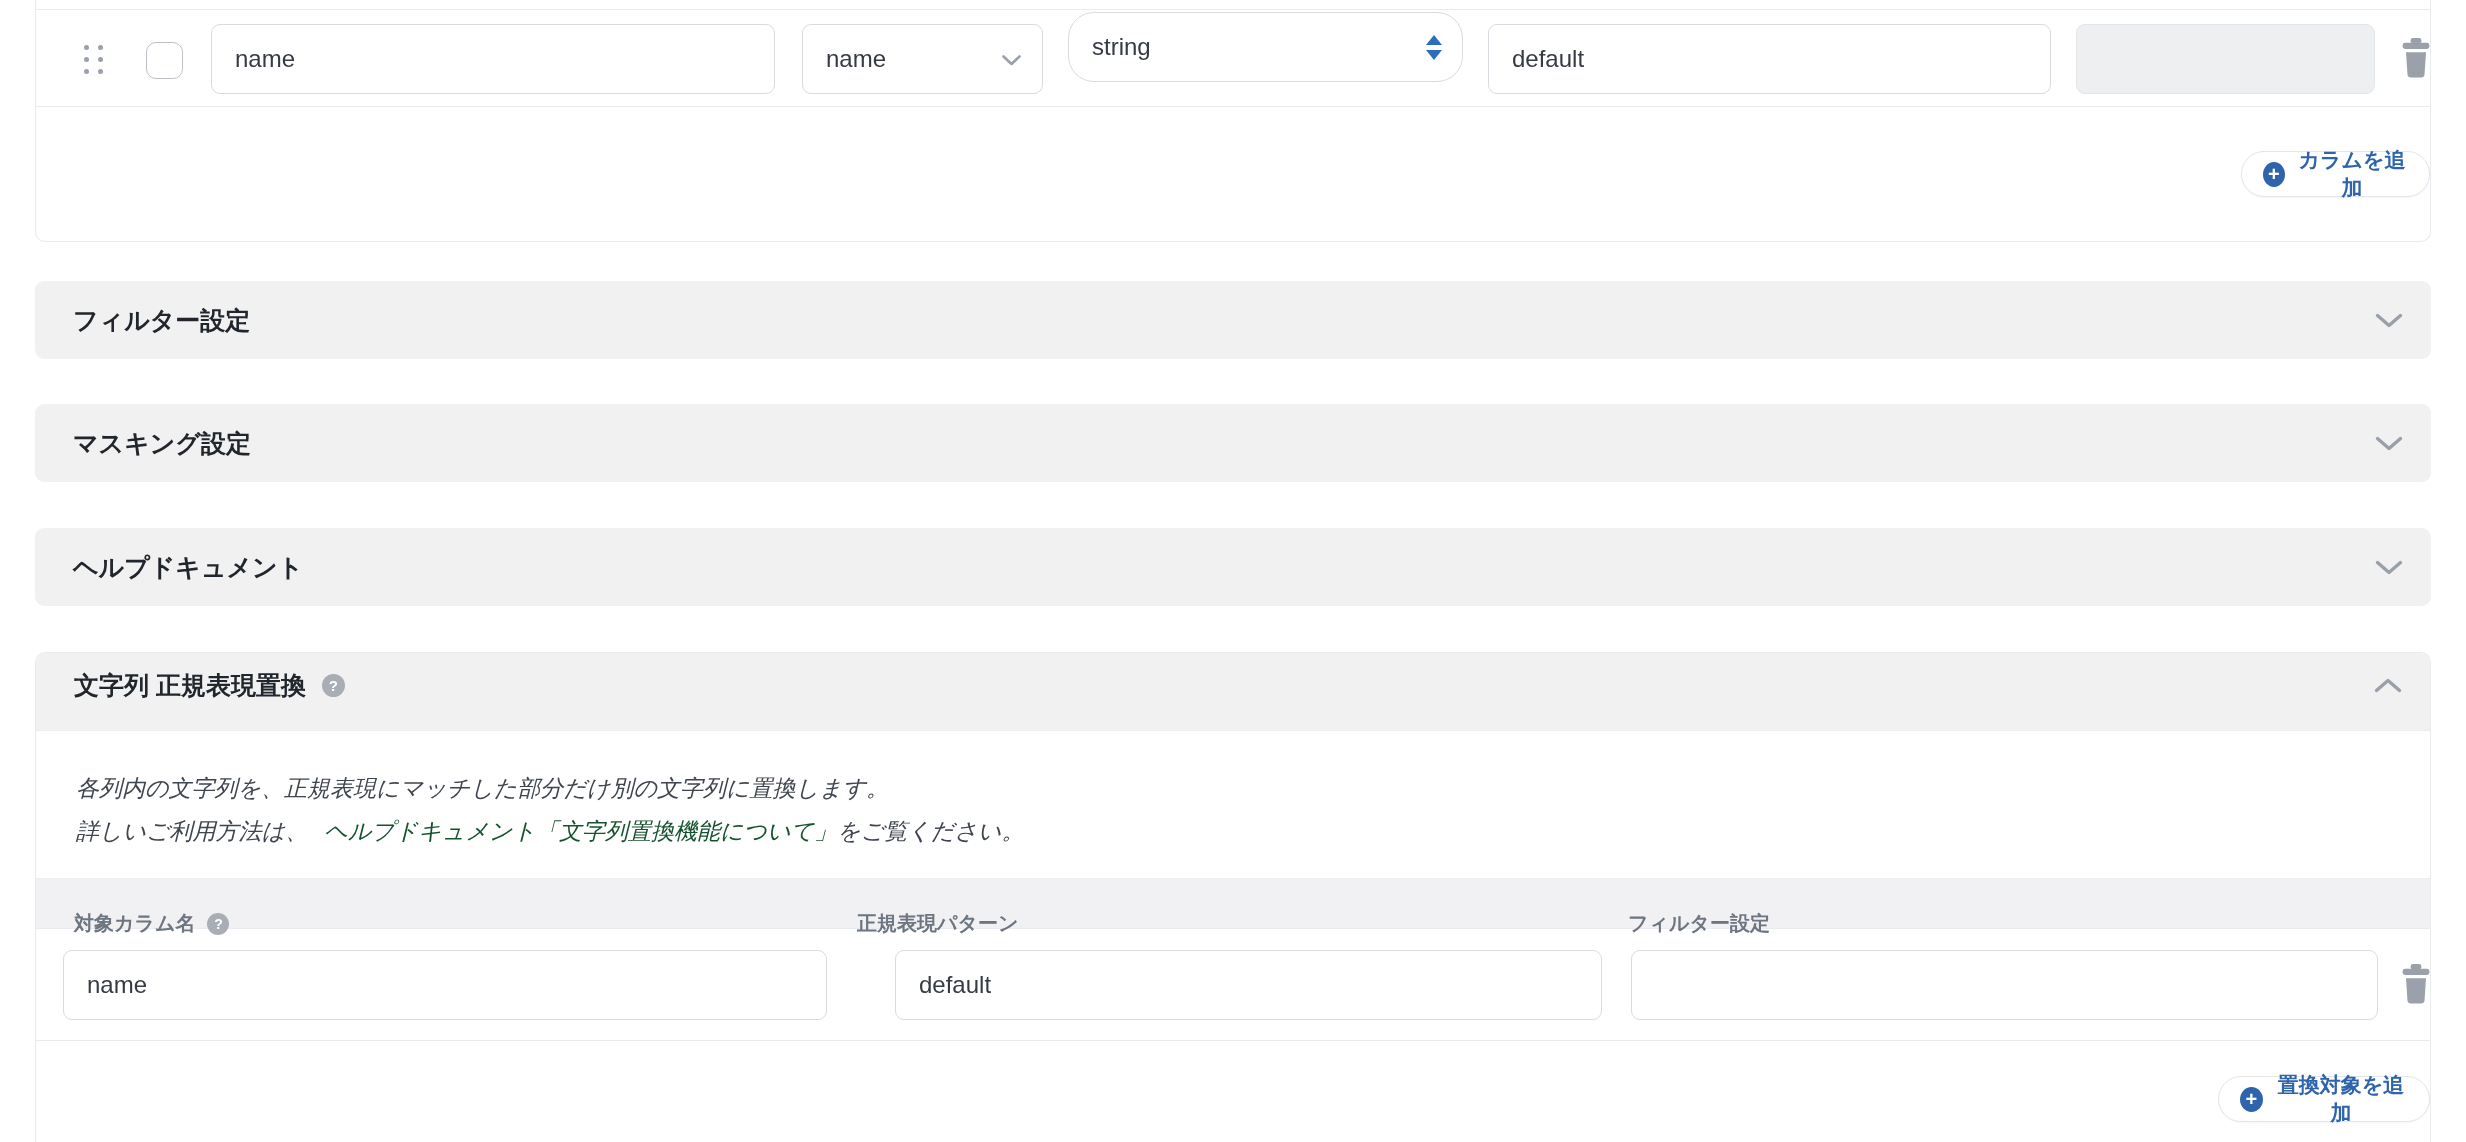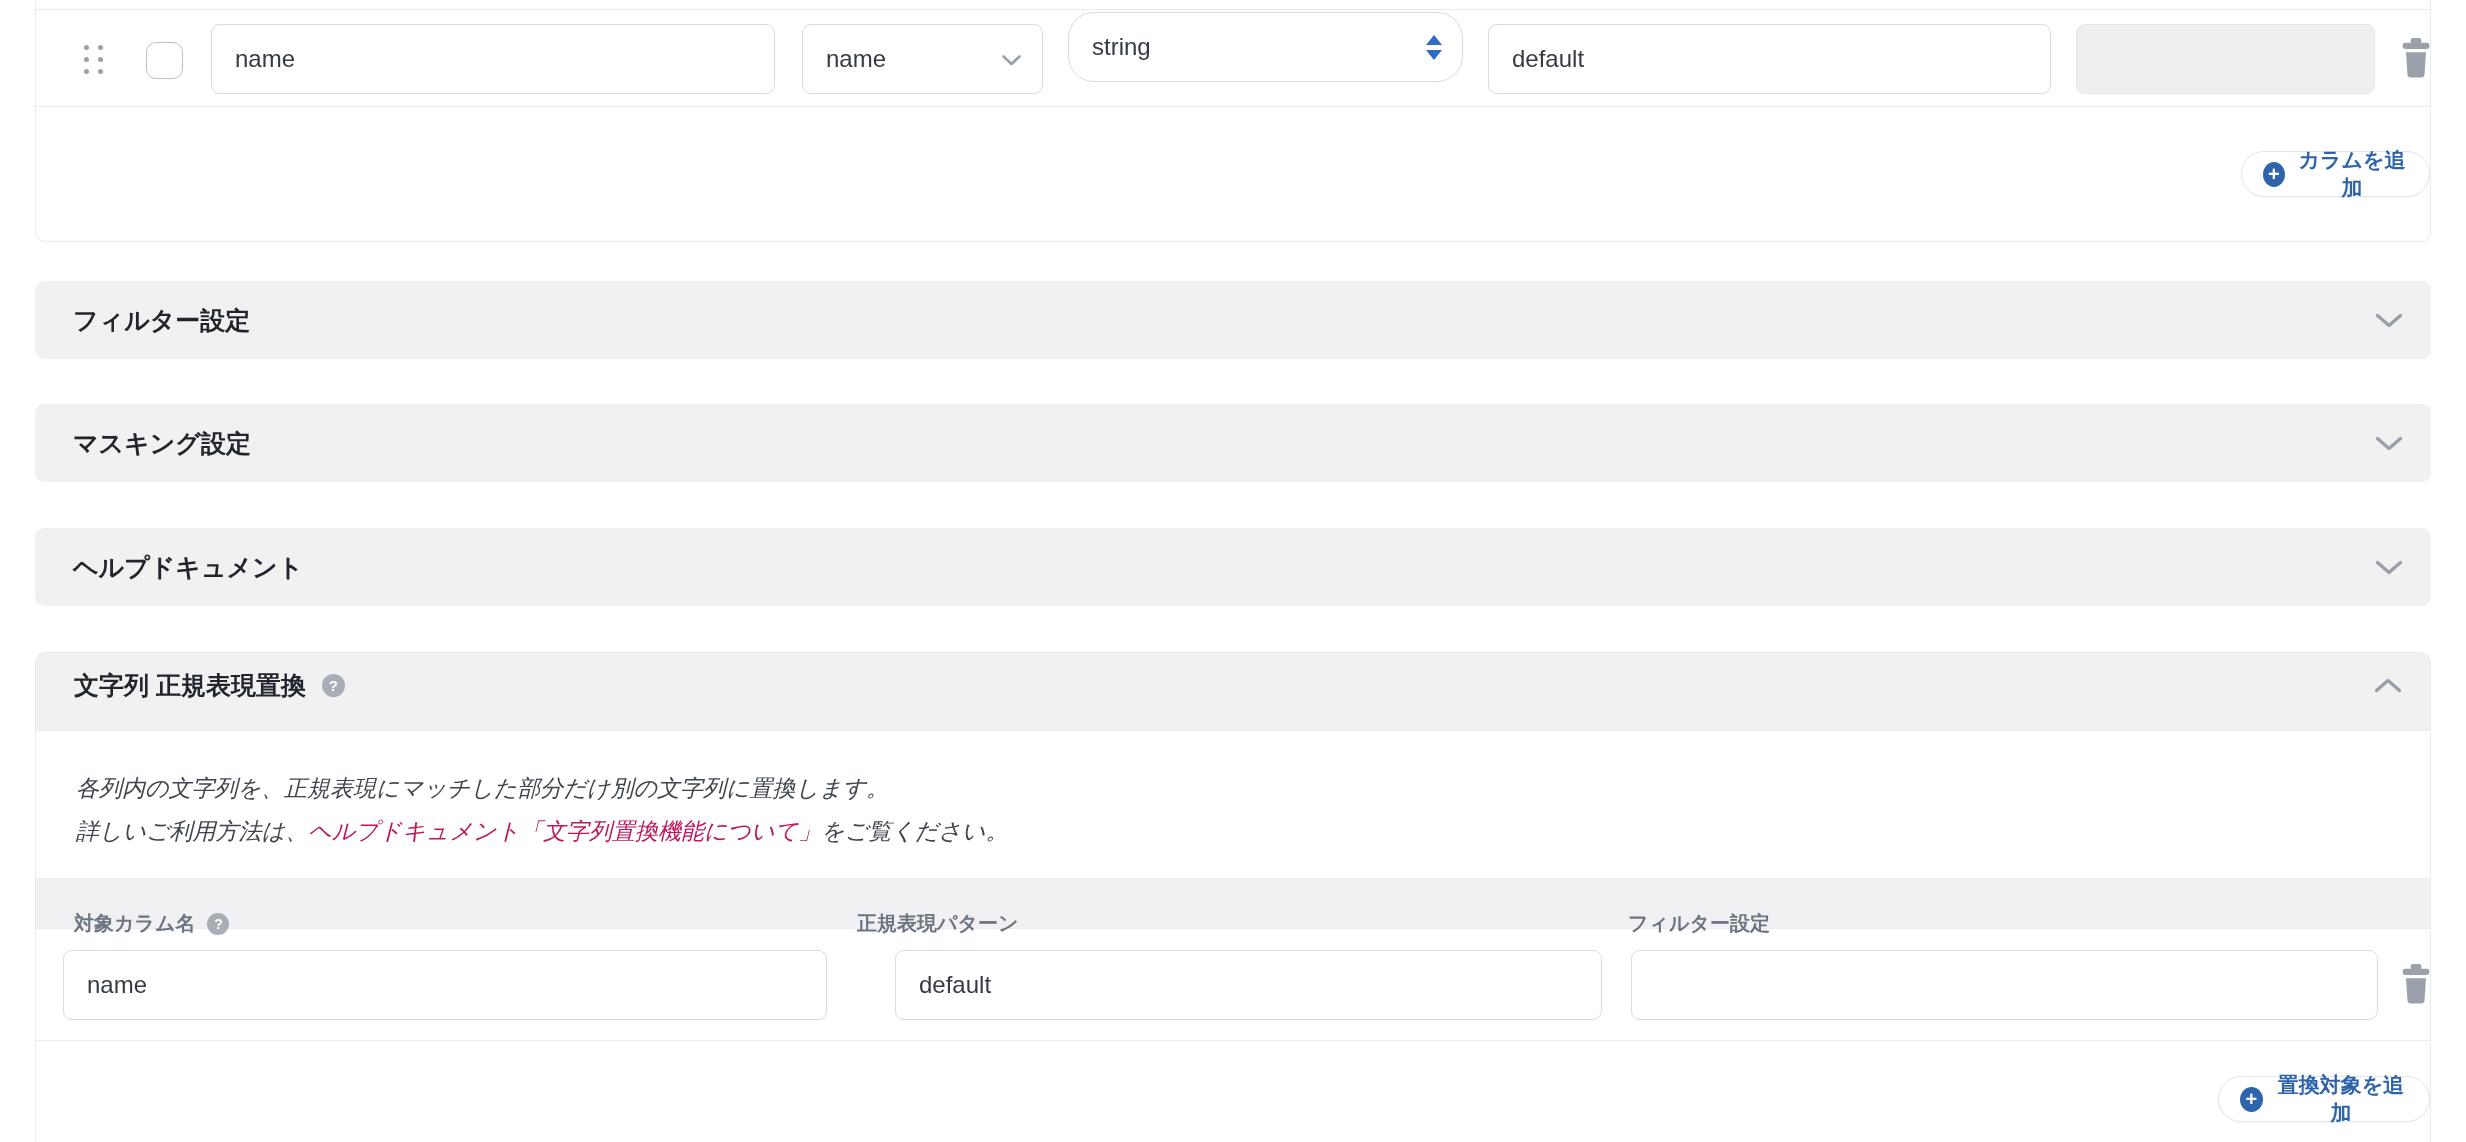--- a/index.html
+++ b/index.html
@@ -63,21 +63,21 @@
   .regex-section {
     position:absolute; left:35px; top:652px; width:2396px; height:491px; background:#fff;
     border:1px solid #e9ebee; border-bottom:none; border-radius:10px 10px 0 0; overflow:hidden;
   }
   .regex-header {
     position:absolute; left:0; right:0; top:0; height:78px; background:#f1f1f2;
     display:flex; align-items:center; padding:0 27px 12px 38px; cursor:pointer;
     border-bottom:1px solid #ebedef;
   }
   .regex-desc { position:absolute; left:40px; top:114px; font-size:23px; line-height:43px; color:#3f454e;font-style:italic; }
-  .regex-desc a { color:#be185d; text-decoration:none; cursor:pointer; }
+  .regex-desc a { color:#14532d; text-decoration:none; cursor:pointer;margin-left:16px; }
   .thead-band {
     position:absolute; left:0; right:0; top:225px; height:51px; background:#f1f1f3;
     border-top:1px solid #eceef0; border-bottom:1px solid #e9ebee;
   }
   .thead-label {
     position:absolute; top:0; bottom:0; display:flex; align-items:center; gap:12px;
     font-size:20px; font-weight:700; color:#6d7580;margin-top:40px;
   }
 </style>
 </head>

